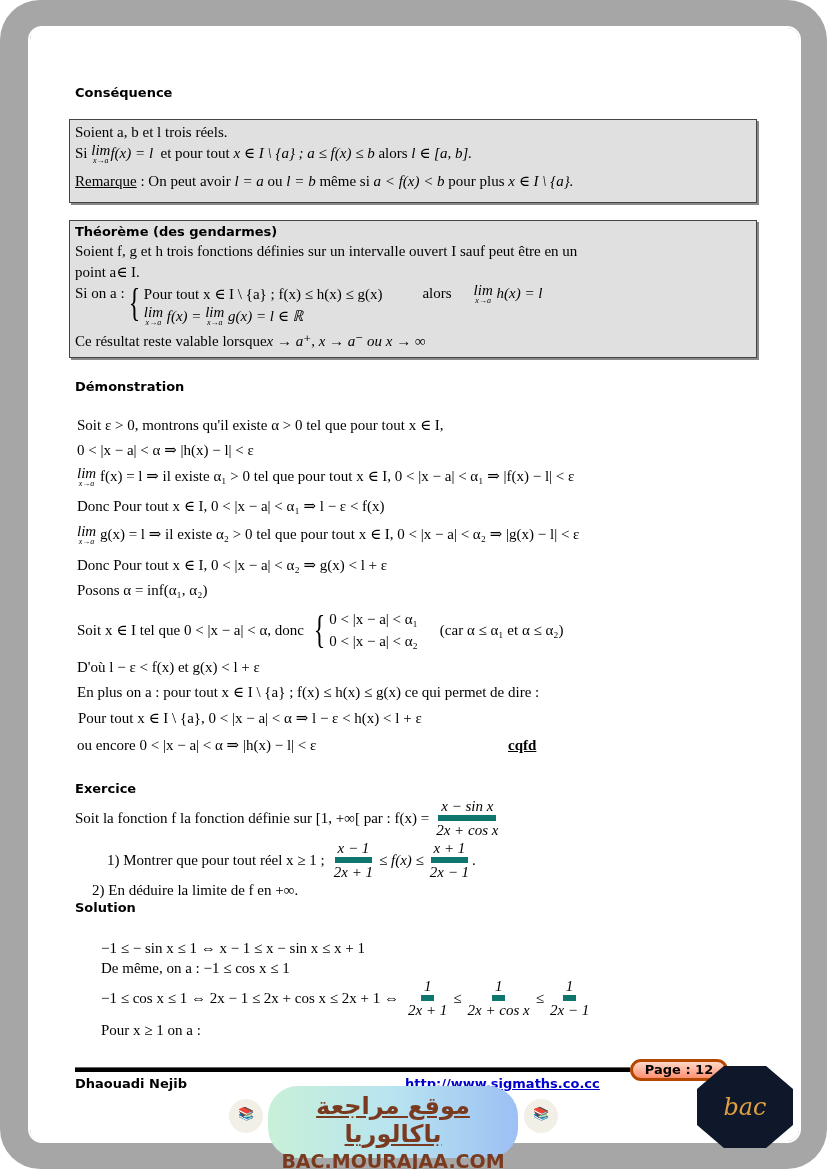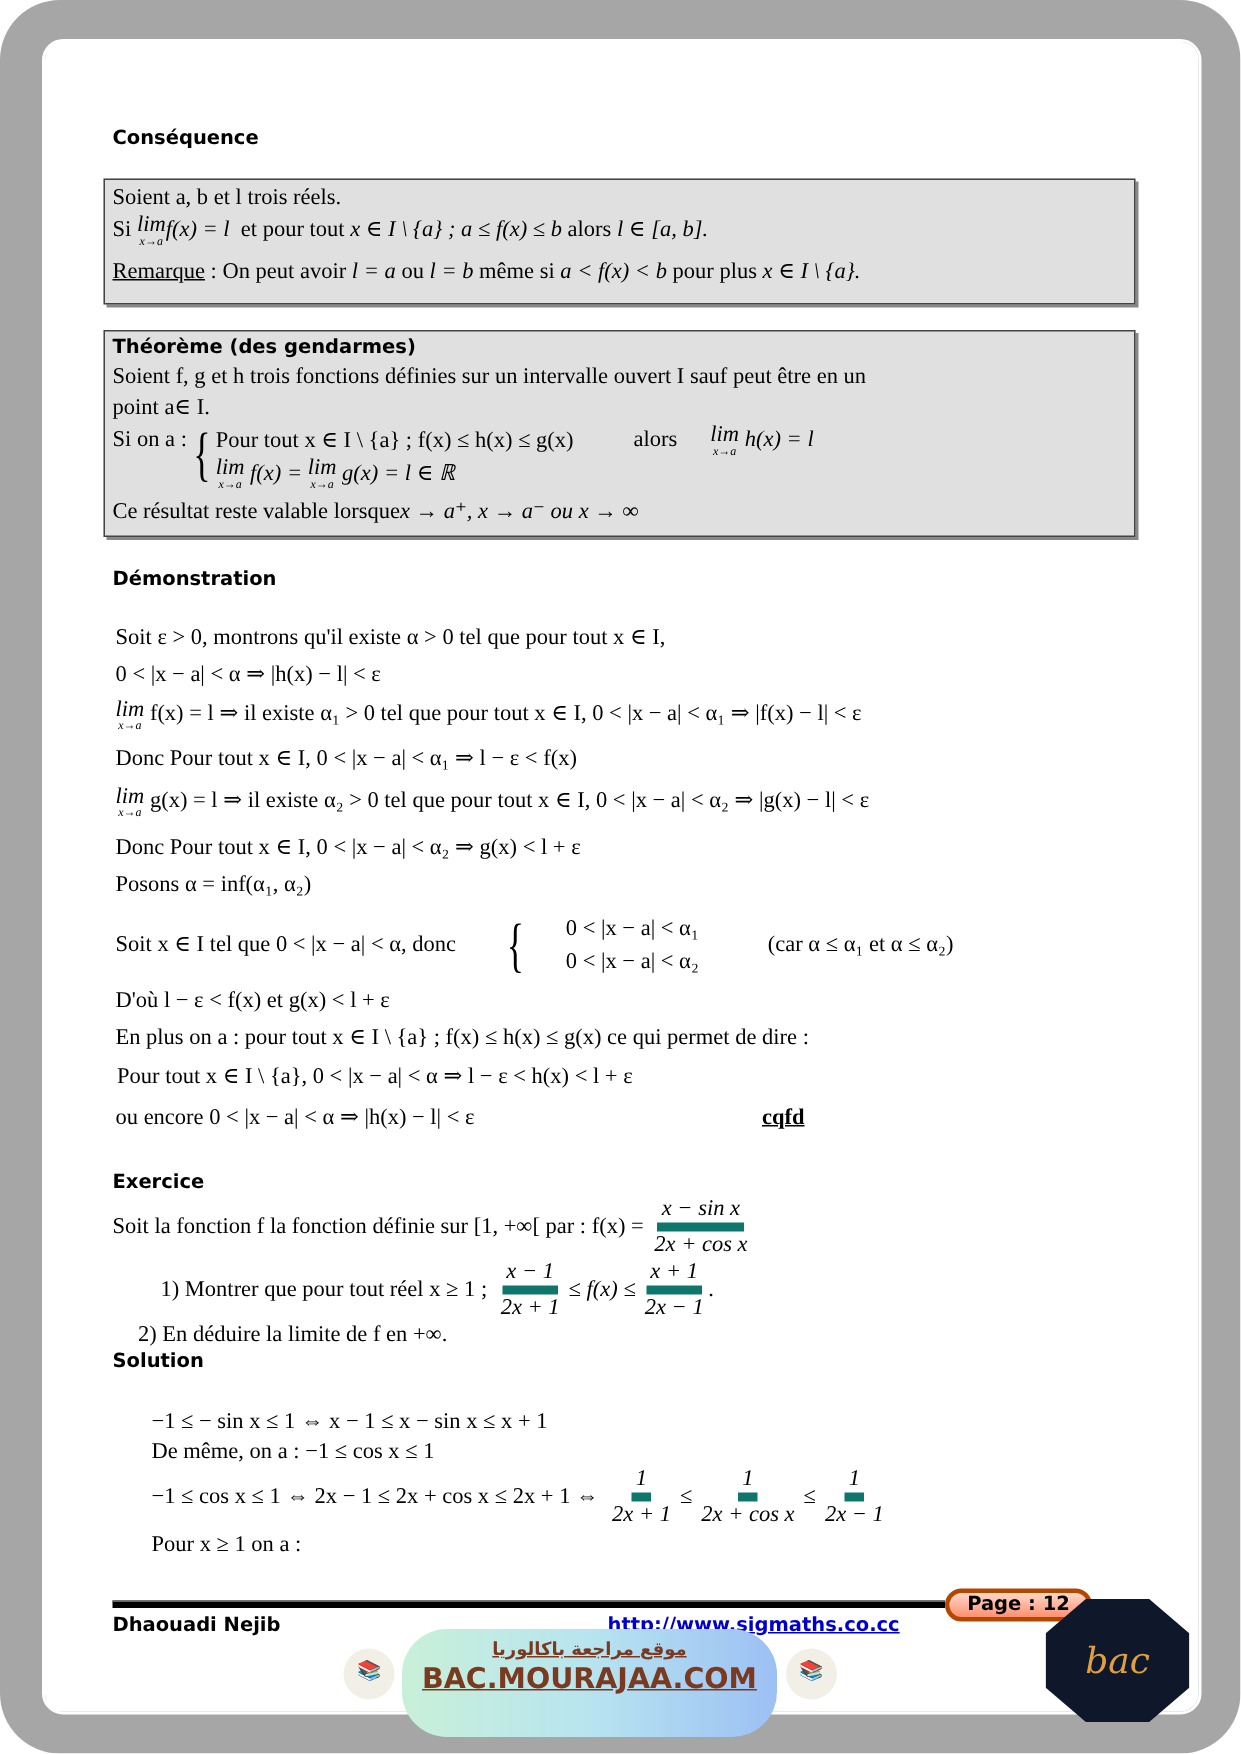--- a/index.html
+++ b/index.html
@@ -19,21 +19,21 @@
   .frac .den { padding:0 3px; }
   .brace { display:inline-block; font-size:40px; line-height:40px; vertical-align:middle; transform:scaleX(0.6); }
   .sys { display:inline-flex; flex-direction:column; vertical-align:middle; line-height:22px; }
   .underline { text-decoration:underline; }
   .footer-rule { position:absolute; left:75px; top:1067px; width:555px; height:4px; background:#000; border-top:1px solid #666; }
   .footer-author { position:absolute; left:75px; top:1076px; font-family:"DejaVu Sans","Liberation Sans",sans-serif; font-weight:bold; font-size:13px; }
   .footer-url { position:absolute; left:405px; top:1076px; font-family:"DejaVu Sans","Liberation Sans",sans-serif; font-size:13px; color:#0000cc; text-decoration:underline; font-weight:bold; }
   .page-badge { position:absolute; left:630px; top:1059px; width:98px; height:22px; border-radius:12px; border:3px solid #b34700; background:linear-gradient(#ffd8c8,#ff9070); box-sizing:border-box; font-family:"DejaVu Sans","Liberation Sans",sans-serif; font-weight:bold; font-size:13px; text-align:center; line-height:16px; color:#000; }
   .bacmath { position:absolute; left:697px; top:1066px; width:96px; height:82px; background:#0f172a; clip-path:polygon(28% 0,72% 0,100% 28%,100% 72%,72% 100%,28% 100%,0 72%,0 28%); text-align:center; line-height:82px; font-family:"DejaVu Serif",serif; font-style:italic; font-size:24px; color:#e0a040; }
   .promo { position:absolute; left:268px; top:1086px; width:250px; height:72px; border-radius:30px; background:linear-gradient(90deg,#c8f0d8,#b8e4f0,#9cc0f4); text-align:center; }
-  .promo-ar { display:block; font-family:"DejaVu Sans",sans-serif; font-weight:bold; font-size:12px; color:#7a3a20; text-decoration:underline; margin-top:6px; direction:rtl; }
+  .promo-ar { display:block; font-family:"DejaVu Sans",sans-serif; font-weight:bold; font-size:24px; color:#7a3a20; text-decoration:underline; margin-top:6px; direction:rtl; }
   .promo-en { display:block; font-family:"DejaVu Sans","Liberation Sans",sans-serif; font-weight:bold; font-size:19px; color:#7a3a20; text-decoration:underline; margin-top:2px; }
   .logo-circle { position:absolute; width:34px; height:34px; border-radius:50%; background:#f2efe6; top:1099px; }
   .logo-circle span { position:absolute; left:9px; top:7px; font-size:13px; }
 </style>
 </head>
 <body>
 
 <div class="frame">
   <div class="frame-outer"></div>
 </div>
@@ -76,21 +76,21 @@
   </div>
 
   <div class="heading" style="top:379px;">Démonstration</div>
   <div class="line" style="left:77px; top:415px;">Soit ε &gt; 0,  montrons qu'il existe α &gt; 0 tel que pour tout x ∈ I,</div>
   <div class="line" style="left:77px; top:440px;">0 &lt; |x − a| &lt; α ⇒ |h(x) − l| &lt; ε</div>
   <div class="line" style="left:77px; top:466px;"><span class="lim m"><span>lim</span><span class="under">x→a</span></span> <span>f(x) = l ⇒ il existe α₁ &gt; 0 tel que pour tout x ∈ I, 0 &lt; |x − a| &lt; α₁ ⇒ |f(x) − l| &lt; ε</span></div>
   <div class="line" style="left:77px; top:496px;">Donc  Pour tout x ∈ I, 0 &lt; |x − a| &lt; α₁ ⇒ l − ε &lt; f(x)</div>
   <div class="line" style="left:77px; top:524px;"><span class="lim m"><span>lim</span><span class="under">x→a</span></span> <span>g(x) = l ⇒ il existe α₂ &gt; 0 tel que pour tout x ∈ I, 0 &lt; |x − a| &lt; α₂ ⇒ |g(x) − l| &lt; ε</span></div>
   <div class="line" style="left:77px; top:555px;">Donc  Pour tout x ∈ I, 0 &lt; |x − a| &lt; α₂ ⇒ g(x) &lt; l + ε</div>
   <div class="line" style="left:77px; top:580px;">Posons  α = inf(α₁, α₂)</div>
-  <div class="line" style="left:77px; top:608px; display:flex; align-items:center; height:44px;gap:24px;">
+  <div class="line" style="left:77px; top:608px; display:flex; align-items:center; height:44px;">
     <span>Soit x ∈ I  tel que  0 &lt; |x − a| &lt; α,  donc</span>
     <span class="brace" style="margin-left:6px;">{</span>
     <span class="sys">
       <span>0 &lt; |x − a| &lt; α₁</span>
       <span>0 &lt; |x − a| &lt; α₂</span>
     </span>
     <span style="margin-left:22px;">(car α ≤ α₁  et α ≤ α₂)</span>
   </div>
   <div class="line" style="left:77px; top:657px;">D'où  l − ε &lt; f(x)   et     g(x) &lt; l + ε</div>
   <div class="line" style="left:77px; top:682px;">En plus on a : pour tout x ∈ I \ {a} ;  f(x) ≤ h(x) ≤ g(x)   ce qui permet de dire :</div>

